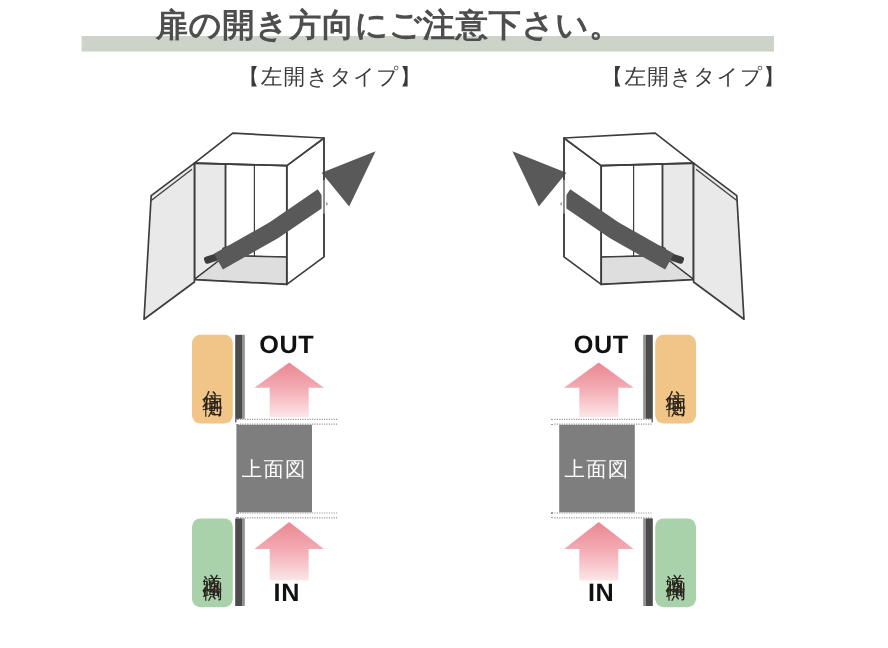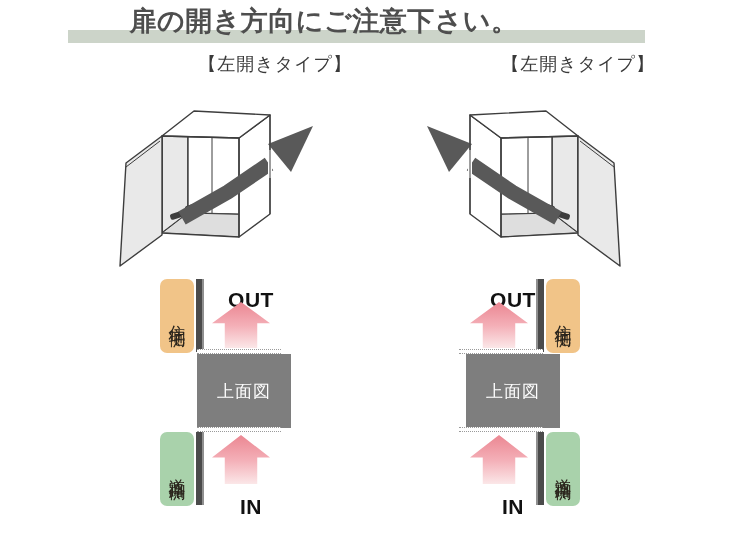--- a/index.html
+++ b/index.html
@@ -34,33 +34,33 @@
   .side-label{position:absolute;width:34px;height:74px;border-radius:7px;
     display:flex;align-items:center;justify-content:center;
     writing-mode:vertical-rl;font-size:17px;font-weight:500;color:#2a241c;letter-spacing:3px;}
   .house-bg{background:var(--house_bg,#f1c488);}
   .road-bg{background:var(--road_bg,#a9d2ab);}
 
   .door-bar{position:absolute;width:8px;height:73px;}
   .door-bar.edge-right{background:linear-gradient(to right,var(--door_bar,#4b4b4b) 70%,#909090 70%);}
   .door-bar.edge-left{background:linear-gradient(to left,var(--door_bar,#4b4b4b) 70%,#909090 70%);}
 
-  .flow-label{position:absolute;width:84px;margin:12px;text-align:center;
+  .flow-label{position:absolute;width:84px;margin:0;text-align:center;
     font-size:21px;font-weight:700;color:var(--ink,#111);letter-spacing:.5px;}
 
   .pink-arrow{position:absolute;width:58px;
     clip-path:polygon(50% 0,100% 46%,78% 46%,78% 100%,22% 100%,22% 46%,0 46%);
     background:linear-gradient(to bottom,var(--pink_strong,#ec8b96) 6%,#f4b0b8 52%,var(--pink_light,#fbe7e8) 100%);}
   .arrow-out{top:302px;height:46px;}
   .arrow-in{top:435px;height:49px;}
 
   .swing-dashes{position:absolute;width:84px;height:5px;background:#fff;
     border-top:1px dotted #9a9a9a;border-bottom:1px dotted #9a9a9a;box-sizing:border-box;}
 
-  .top-square{position:absolute;width:94px;height:74px;background:var(--square_bg,#7e7e7e);
+  .top-square{position:absolute;width:63px;height:74px;background:var(--square_bg,#7e7e7e);
     color:var(--square_text,#fff);font-size:17px;letter-spacing:1px;
     display:flex;align-items:center;justify-content:center;}
 
   
   .L-house{left:160px;top:279px;}
   .L-bar-top{left:196px;top:279px;}
   .L-out{left:197px;top:276px;}
   .L-arrow-out{left:212px;}
   .L-dash-top{left:197px;top:349px;}
   .L-square{left:197px;top:354px;}

